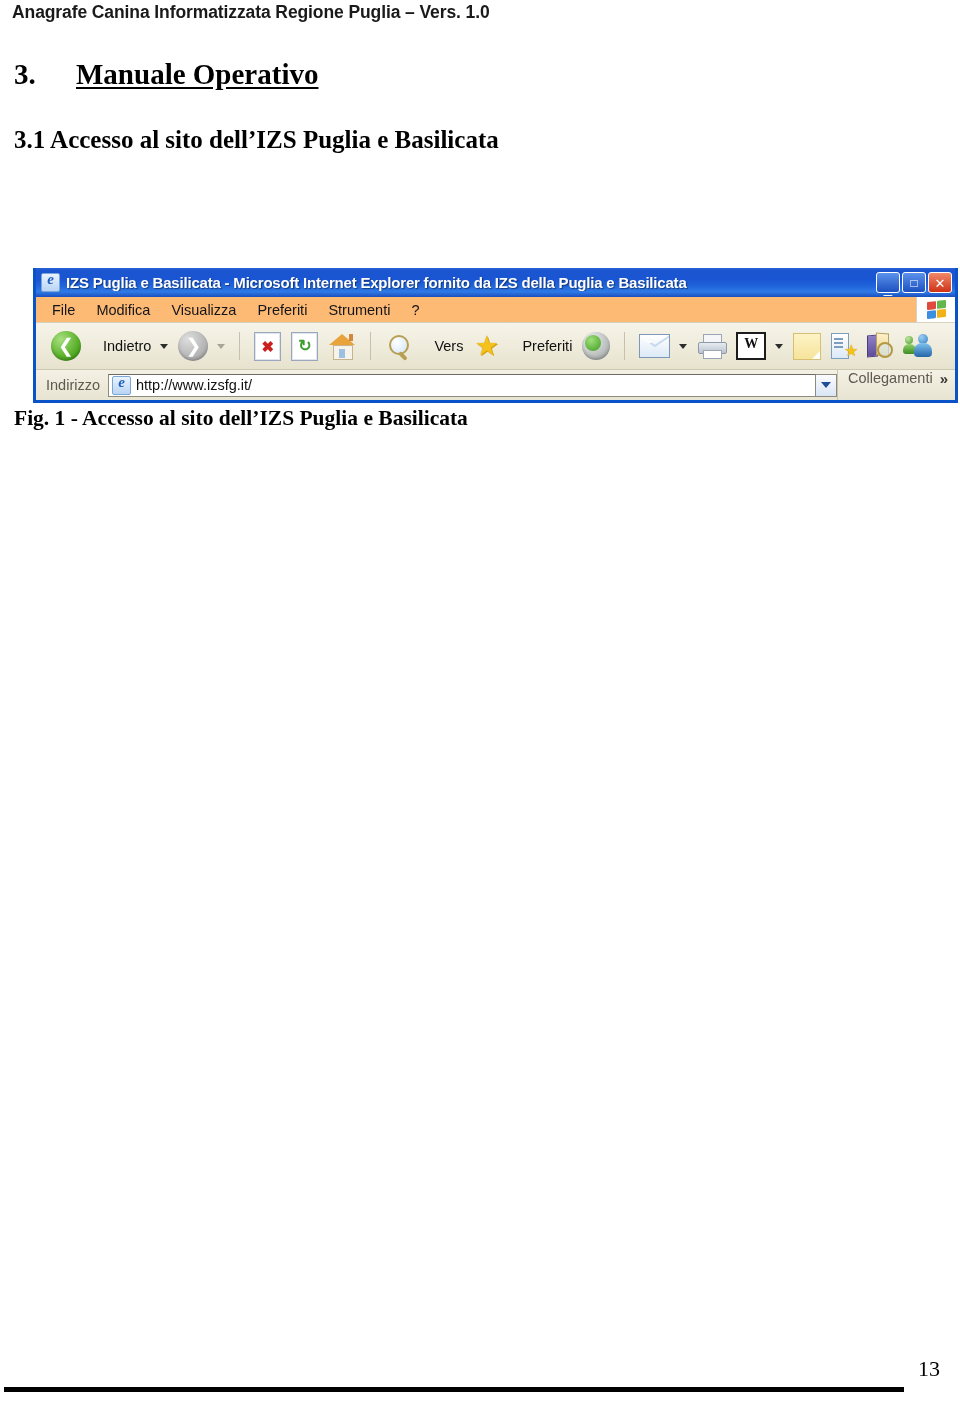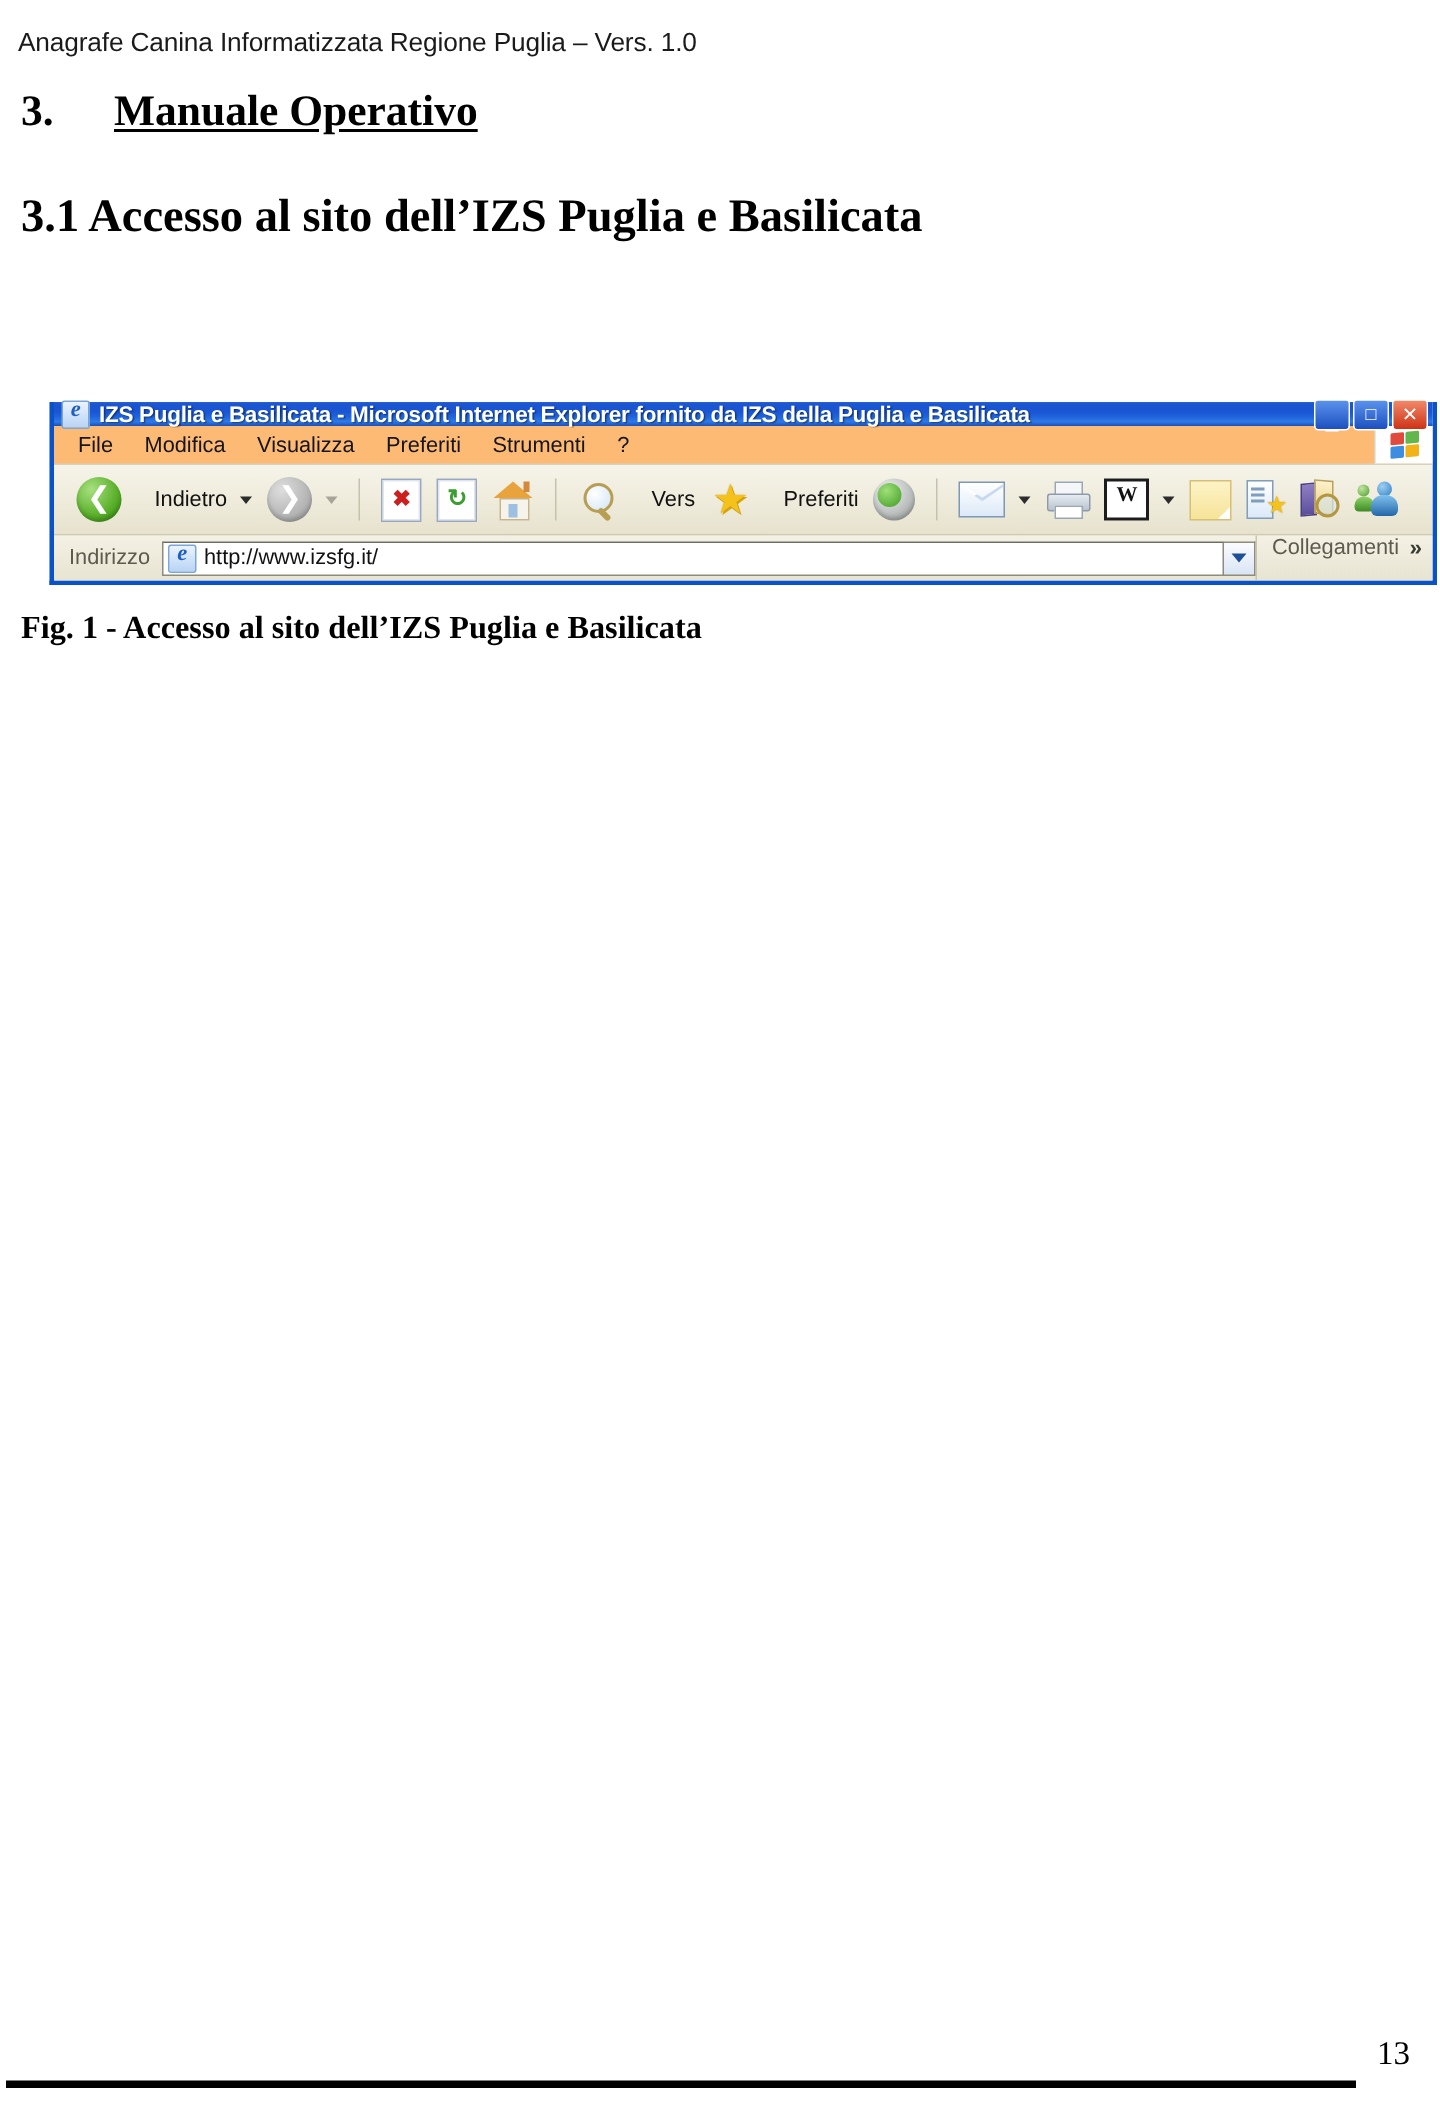--- a/index.html
+++ b/index.html
@@ -12,27 +12,28 @@
     height: 1409px;
     position: relative;
     overflow: hidden;
     font-family: "Liberation Serif", "DejaVu Serif", serif;
     color: #000000;
   }
 
   
   .doc-header {
     position: absolute;
-    top: 18px;
+    top: 2px;
     left: 12px;
     font-family: "Liberation Sans", sans-serif;
     font-size: 17.5px;
     letter-spacing: -0.1px;
     color: #1a1a1a;
     white-space: nowrap;
+    font-weight: bold;
   }
 
   
   .page-body {
     position: absolute;
     top: 58px;
     left: 14px;
     width: 916px;
   }
 
@@ -42,21 +43,21 @@
     font-weight: bold;
     font-size: 29px;
     line-height: 1.15;
     margin: 0 0 34px 0;
   }
   .h1-num { width: 62px; flex: 0 0 62px; }
   .h1-title { text-decoration: underline; text-underline-offset: 3px; }
 
   .h2 {
     font-weight: bold;
-    font-size: 31px;
+    font-size: 25px;
     line-height: 1.2;
     margin: 0 0 26px 0;
   }
 
   .para {
     font-size: 22.5px;
     line-height: 1.42;
     margin: 0 0 30px 0;
     text-align: left;
     max-width: 900px;
@@ -75,21 +76,21 @@
     width: 925px;
     border: 3px solid #0a52c8;
     border-top: none;
     box-sizing: border-box;
     background: #ece9d8;
     font-family: "Liberation Sans", sans-serif;
   }
 
   
   .ie-titlebar {
-    height: 16px;
+    height: 29px;
     background: linear-gradient(to bottom,
         #2b63d4 0%, #1b55cf 8%, #1a55d3 40%,
         #2064db 62%, #2f7ae6 82%, #1a4fbe 100%);
     display: flex;
     align-items: center;
     padding: 0 3px 0 5px;
     box-sizing: border-box;
     position: relative;
   }
   .ie-title-icon {

